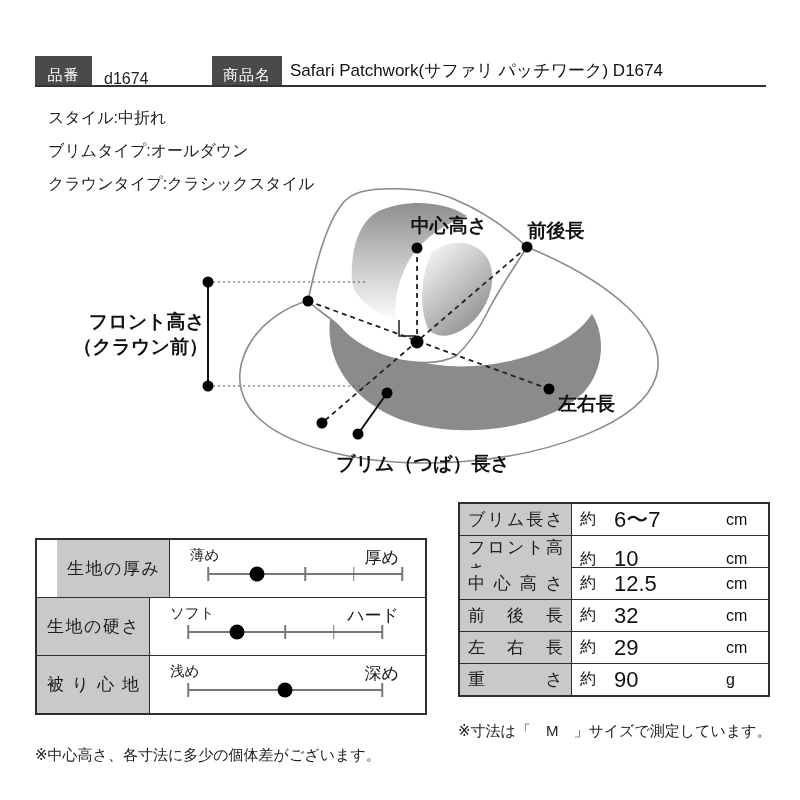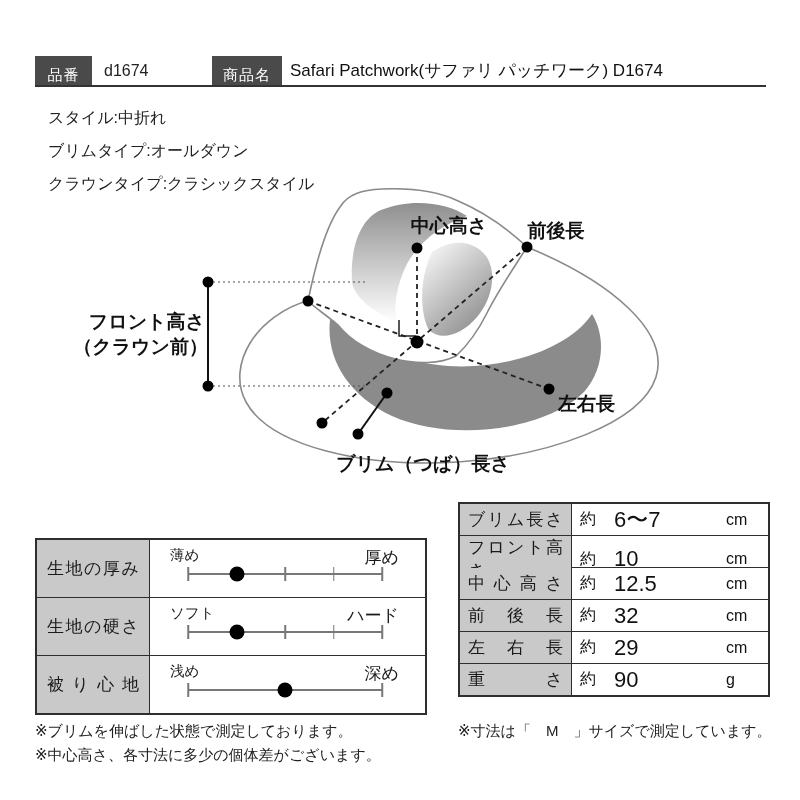--- a/index.html
+++ b/index.html
@@ -4,35 +4,35 @@
 <style>
   html,body{margin:0;padding:0;background:#fff;}
   #page{position:relative;width:800px;height:800px;background:#ffffff;
         font-family:"Liberation Sans","DejaVu Sans",sans-serif;color:#111;overflow:hidden;}
 
   
   .hdr-box{position:absolute;top:56px;height:29px;background:#4a4a4a;color:#fff;
            font-size:15px;display:flex;align-items:flex-end;justify-content:center;letter-spacing:1px;}
   #partno-box{left:35px;width:57px;}
   #prodname-box{left:212px;width:70px;}
-  #partno-value{position:absolute;left:104px;top:56px;height:29px;display:flex;align-items:center;font-size:16px;color:#222;}
+  #partno-value{position:absolute;left:104px;top:64px;height:29px;display:flex;align-items:center;font-size:16px;color:#222;}
   #product-value{position:absolute;left:290px;top:56px;height:29px;display:flex;align-items:center;font-size:17px;color:#111;}
   #hdr-rule{position:absolute;left:35px;top:85px;width:731px;height:2px;background:#333;}
 
   
   .spec-line{position:absolute;left:48px;font-size:16px;color:#222;}
 
   
   #hat-svg{position:absolute;left:70px;top:188px;}
   .meas-label{font-size:19px;font-weight:600;fill:#111;}
 
   
   #feel-table{position:absolute;left:35px;top:538px;width:388px;border:2px solid #2e2e2e;background:#fff;}
   .feel-row{display:grid;grid-template-columns:113px 1fr;height:57px;border-top:1.5px solid #2e2e2e;}
-  .feel-row:first-child{border-top:none;}
+  .feel-row:first-child{border-top:none;padding-left:20px;}
   .feel-label{background:#c9c9c9;border-right:1.5px solid #2e2e2e;display:flex;align-items:center;
               font-size:17px;color:#1a1a1a;padding:0 10px;text-align:justify;}
   .feel-label span{width:100%;text-align:justify;text-align-last:justify;}
   .feel-content{position:relative;}
   .feel-min{position:absolute;left:20px;top:6px;font-size:14.5px;color:#1a1a1a;}
   .feel-max{position:absolute;right:26px;top:6px;font-size:17px;color:#1a1a1a;}
   .slider{position:absolute;left:38px;top:33px;width:194px;height:1.5px;background:#777;}
   .slider .tick{position:absolute;top:50%;width:1.5px;height:14px;background:#777;transform:translate(-50%,-50%);}
   .slider .dot{position:absolute;top:50%;width:15px;height:15px;border-radius:50%;background:#000;transform:translate(-50%,-50%);}
 
@@ -216,17 +216,16 @@
     <div class="size-row">
       <div class="size-label">
           <span>重さ</span>
         </div>
       <div class="size-approx">約</div>
       <div class="size-value">90</div>
       <div class="size-unit">g</div>
     </div>
   </div>
 
-  <div class="foot" style="left:35px;top:722px">※ブリムを伸ばした状態で測定しております。</div>
   <div class="foot" style="left:35px;top:746px">※中心高さ、各寸法に多少の個体差がございます。</div>
   <div class="foot" style="left:458px;top:722px">※寸法は「　M　」サイズで測定しています。</div>
 
 </div>
 
 </body></html>

